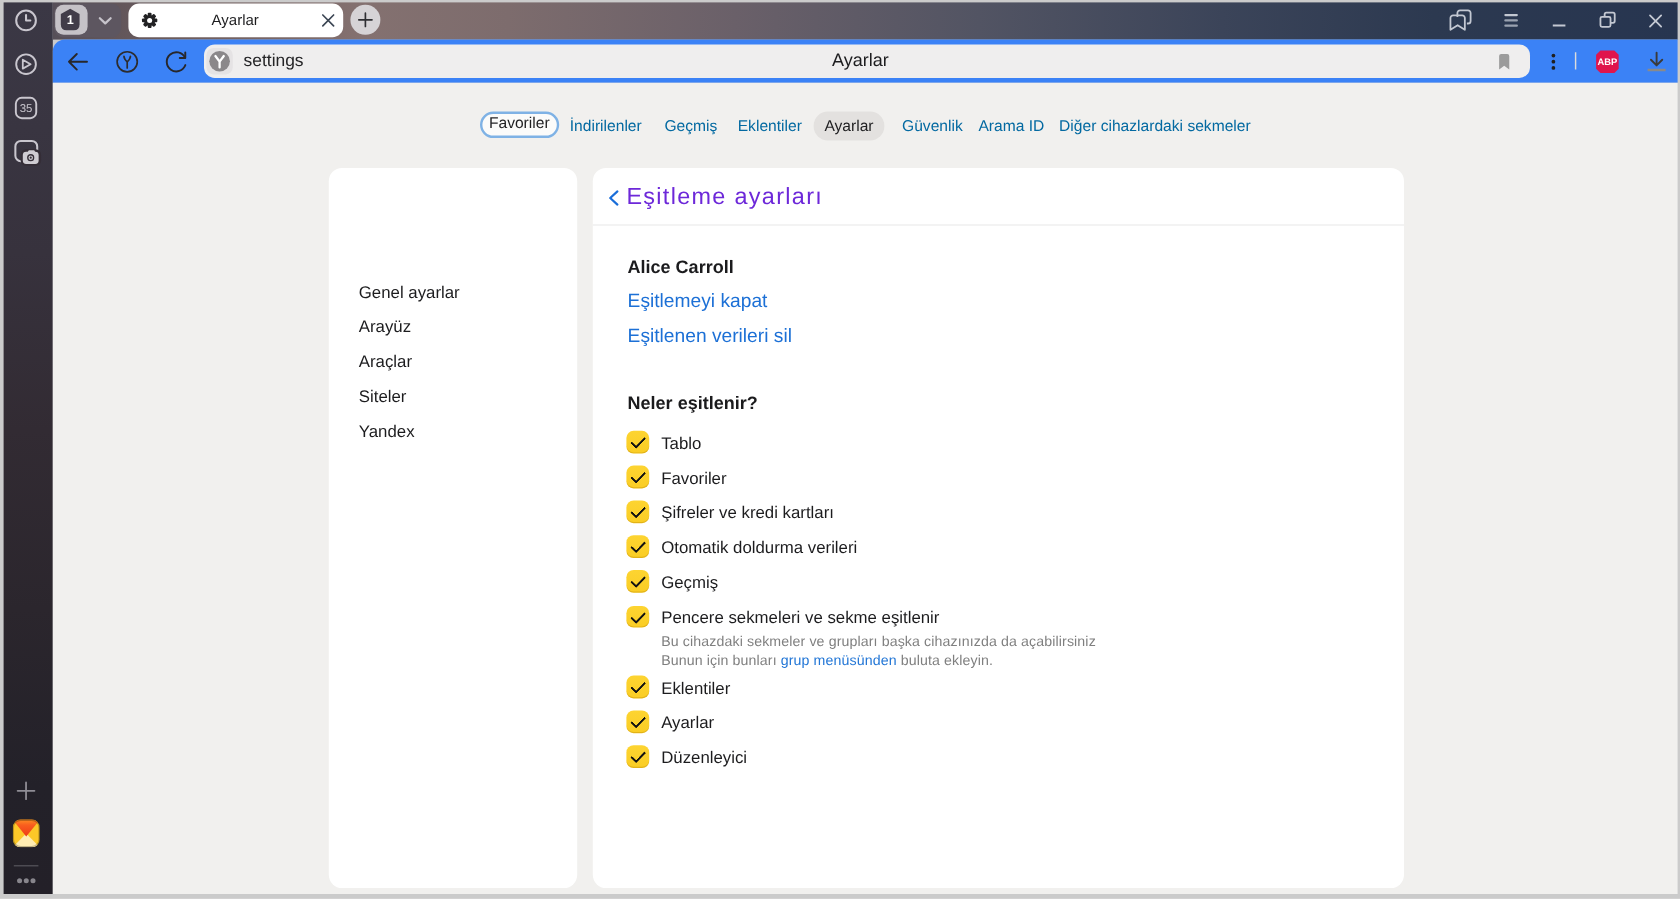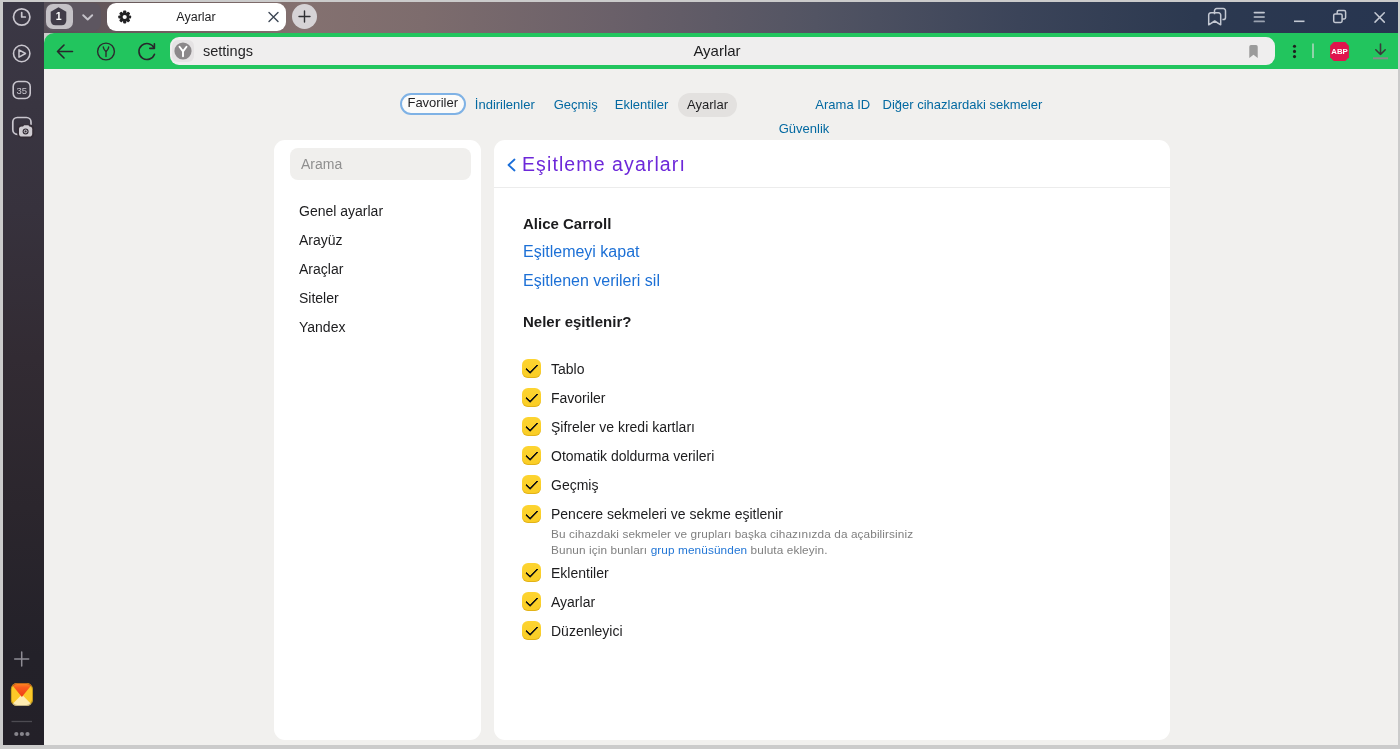--- a/index.html
+++ b/index.html
@@ -3,39 +3,39 @@
 <meta charset="utf-8">
 <style>
 * { margin:0; padding:0; box-sizing:border-box; }
 html,body { width:1400px; height:749px; overflow:hidden; }
 body { position:relative; background:#cbcbcb; font-family:"Liberation Sans",sans-serif; }
 .abs { position:absolute; }
 #sidebar { position:absolute; left:3px; top:2px; width:41px; height:743px;
   background:linear-gradient(180deg,#3b3845 0%,#37323d 28%,#322b33 48%,#2b262d 68%,#232129 88%,#232028 100%); }
 #titlebar { position:absolute; left:44px; top:2px; width:1354px; height:31px;
   background:linear-gradient(90deg,#564f58 0%,#6e5d5d 8%,#847170 19%,#7d6c6d 28%,#6a6069 42%,#525463 57%,#3b4459 72%,#2c3950 85%,#273550 100%); }
-#toolbar { position:absolute; left:44px; top:33px; width:1354px; height:36px; background:#22c55e; border-radius:10px 0 0 0; }
+#toolbar { position:absolute; left:44px; top:33px; width:1354px; height:36px; background:#3b82f6; border-radius:10px 0 0 0; }
 #content { position:absolute; left:44px; top:69px; width:1354px; height:676px; background:#f1f0ee; }
 
 #tabgroup { position:absolute; left:45px; top:2.5px; width:55.5px; height:28.5px; border-radius:8px; background:#5d5660; }
 #tabgroup .pill { position:absolute; left:1px; top:1px; width:26.5px; height:25px; border-radius:7px; background:#c5c2c7; }
 #tab { position:absolute; left:106.5px; top:2.5px; width:179px; height:28px; border-radius:9px; background:#fff; }
 #tab .title { position:absolute; left:0; right:0; top:0; height:28px; line-height:28px; text-align:center; font-size:12.5px; color:#1d1d1f; }
 #plusbtn { position:absolute; left:292px; top:4px; width:25px; height:25px; border-radius:50%; background:#d6d3d6; }
 
 .navtxt { position:absolute; transform:translateX(-50%); font-size:13px; color:#0369a1; top:97px;text-align:right; }
 #navpill1 { position:absolute; left:399.5px; top:93px; width:66.5px; height:21.5px; border-radius:11px; background:#fbfbfa; border:2.5px solid #7fb2e5; }
 #navpill1 span { display:block; text-align:center; line-height:16.5px; font-size:13px; color:#1f1f21; }
 #navpill2 { position:absolute; left:678px; top:92.5px; width:59px; height:24px; border-radius:13px; background:#e3e1df; }
 #navpill2 span { display:block; text-align:center; line-height:24px; font-size:13px; color:#1f1f21; }
 
 #leftpanel { position:absolute; left:274px; top:140px; width:207px; height:600px; border-radius:11px; background:#fff; }
 #search { position:absolute; left:16px; top:8px; width:181px; height:32px; border-radius:8px; background:#f0efed; }
 #search span { display:block; margin:8px 0 0 11px; font-size:14px; color:#8f8f8f; }
-.menuitem { position:absolute; left:25px; font-size:14px; color:#1c1c1e; }
+.menuitem { position:absolute; left:25px; font-size:14px; color:#1c1c1e;margin-top:32px; }
 #rightpanel { position:absolute; left:494px; top:140px; width:676px; height:600px; border-radius:11px; background:#fff; }
 #rphead { position:absolute; left:522px; top:153px; font-size:19.5px; letter-spacing:1.1px; color:#6d28d9; }
 #rpdivider { position:absolute; left:494px; top:187px; width:676px; height:1px; background:#ececec; }
 .bold15 { position:absolute; left:523px; transform:translateY(-50%); font-size:15px; font-weight:bold; color:#1b1b1d; }
 .bluelink { position:absolute; left:523px; transform:translateY(-50%); font-size:16px; color:#1c70d6; }
 .cb { position:absolute; left:522px; height:0; }
 .cb::before { content:""; position:absolute; left:0; top:-9.25px; width:18.5px; height:18.5px; border-radius:6px;
   background:linear-gradient(#fdd431,#facd24); box-shadow:inset 0 -1px 0 rgba(180,130,0,.35); }
 .cb::after { content:""; position:absolute; left:3.6px; top:-4.4px; width:9.6px; height:5.4px;
   border-left:2.3px solid #121212; border-bottom:2.3px solid #121212; transform:rotate(-46deg); border-radius:1px; }
@@ -192,45 +192,42 @@
 
 <div id="navpill1">
     <span>Favoriler</span>
   </div>
 <div class="navtxt" style="left:504.8px;">İndirilenler</div>
 <div class="navtxt" style="left:575.7px;">Geçmiş</div>
 <div class="navtxt" style="left:641.5px;">Eklentiler</div>
 <div id="navpill2">
     <span>Ayarlar</span>
   </div>
-<div class="navtxt" style="left:804px;margin-top:24px;">Güvenlik</div>
+<div class="navtxt" style="left:777px;">Güvenlik</div>
 <div class="navtxt" style="left:842.8px;">Arama ID</div>
 <div class="navtxt" style="left:962.4px;">Diğer cihazlardaki sekmeler</div>
 
 <div id="leftpanel">
-  <div id="search">
-      <span>Arama</span>
-    </div>
   <div class="menuitem" style="top:63px;">Genel ayarlar</div>
   <div class="menuitem" style="top:92px;">Arayüz</div>
   <div class="menuitem" style="top:121px;">Araçlar</div>
   <div class="menuitem" style="top:150px;">Siteler</div>
   <div class="menuitem" style="top:179px;">Yandex</div>
 </div>
 
 <div id="rightpanel"></div>
 <svg class="abs" style="left:505px;top:157.5px;" width="14" height="14" viewBox="0 0 14 14" fill="none">
   <path d="M9.5 1.5 L3.5 7 L9.5 12.5" stroke="#1a6ed9" stroke-width="1.8" stroke-linecap="round" stroke-linejoin="round"></path>
 </svg>
 <div id="rphead">Eşitleme ayarları</div>
 <div id="rpdivider"></div>
 <div class="bold15" style="top:223px;">Alice Carroll</div>
 <div class="bluelink" style="top:252px;">Eşitlemeyi kapat</div>
 <div class="bluelink" style="top:281px;">Eşitlenen verileri sil</div>
-<div class="bold15" style="top:321px;">Neler eşitlenir?</div>
+<div class="bold15" style="top:336px;">Neler eşitlenir?</div>
 
 <div class="cb" style="top:368.5px;">
     <span>Tablo</span>
   </div>
 <div class="cb" style="top:397.5px;">
     <span>Favoriler</span>
   </div>
 <div class="cb" style="top:426.5px;">
     <span>Şifreler ve kredi kartları</span>
   </div>

